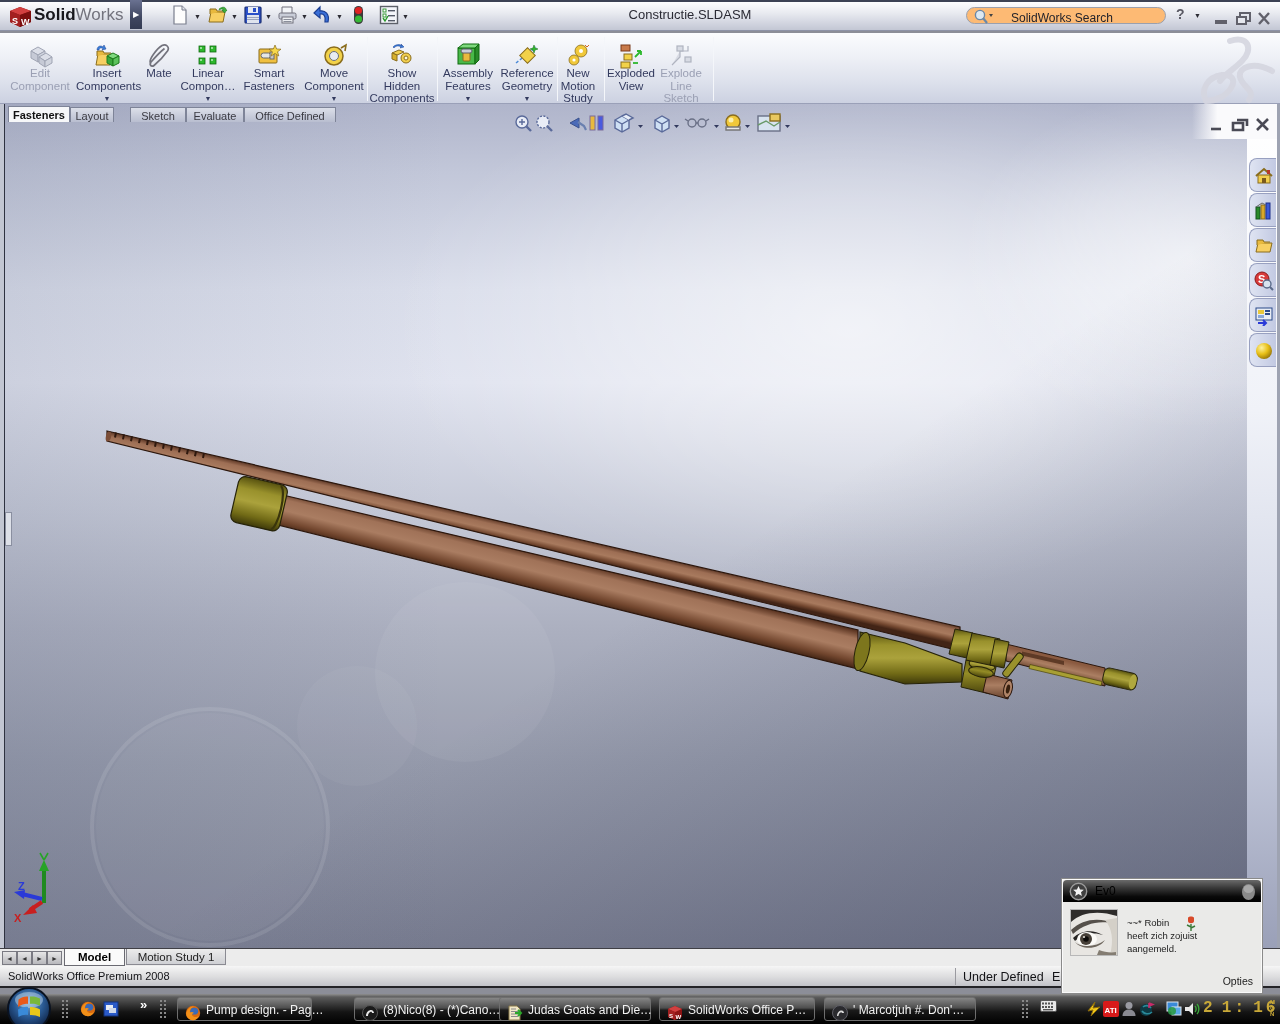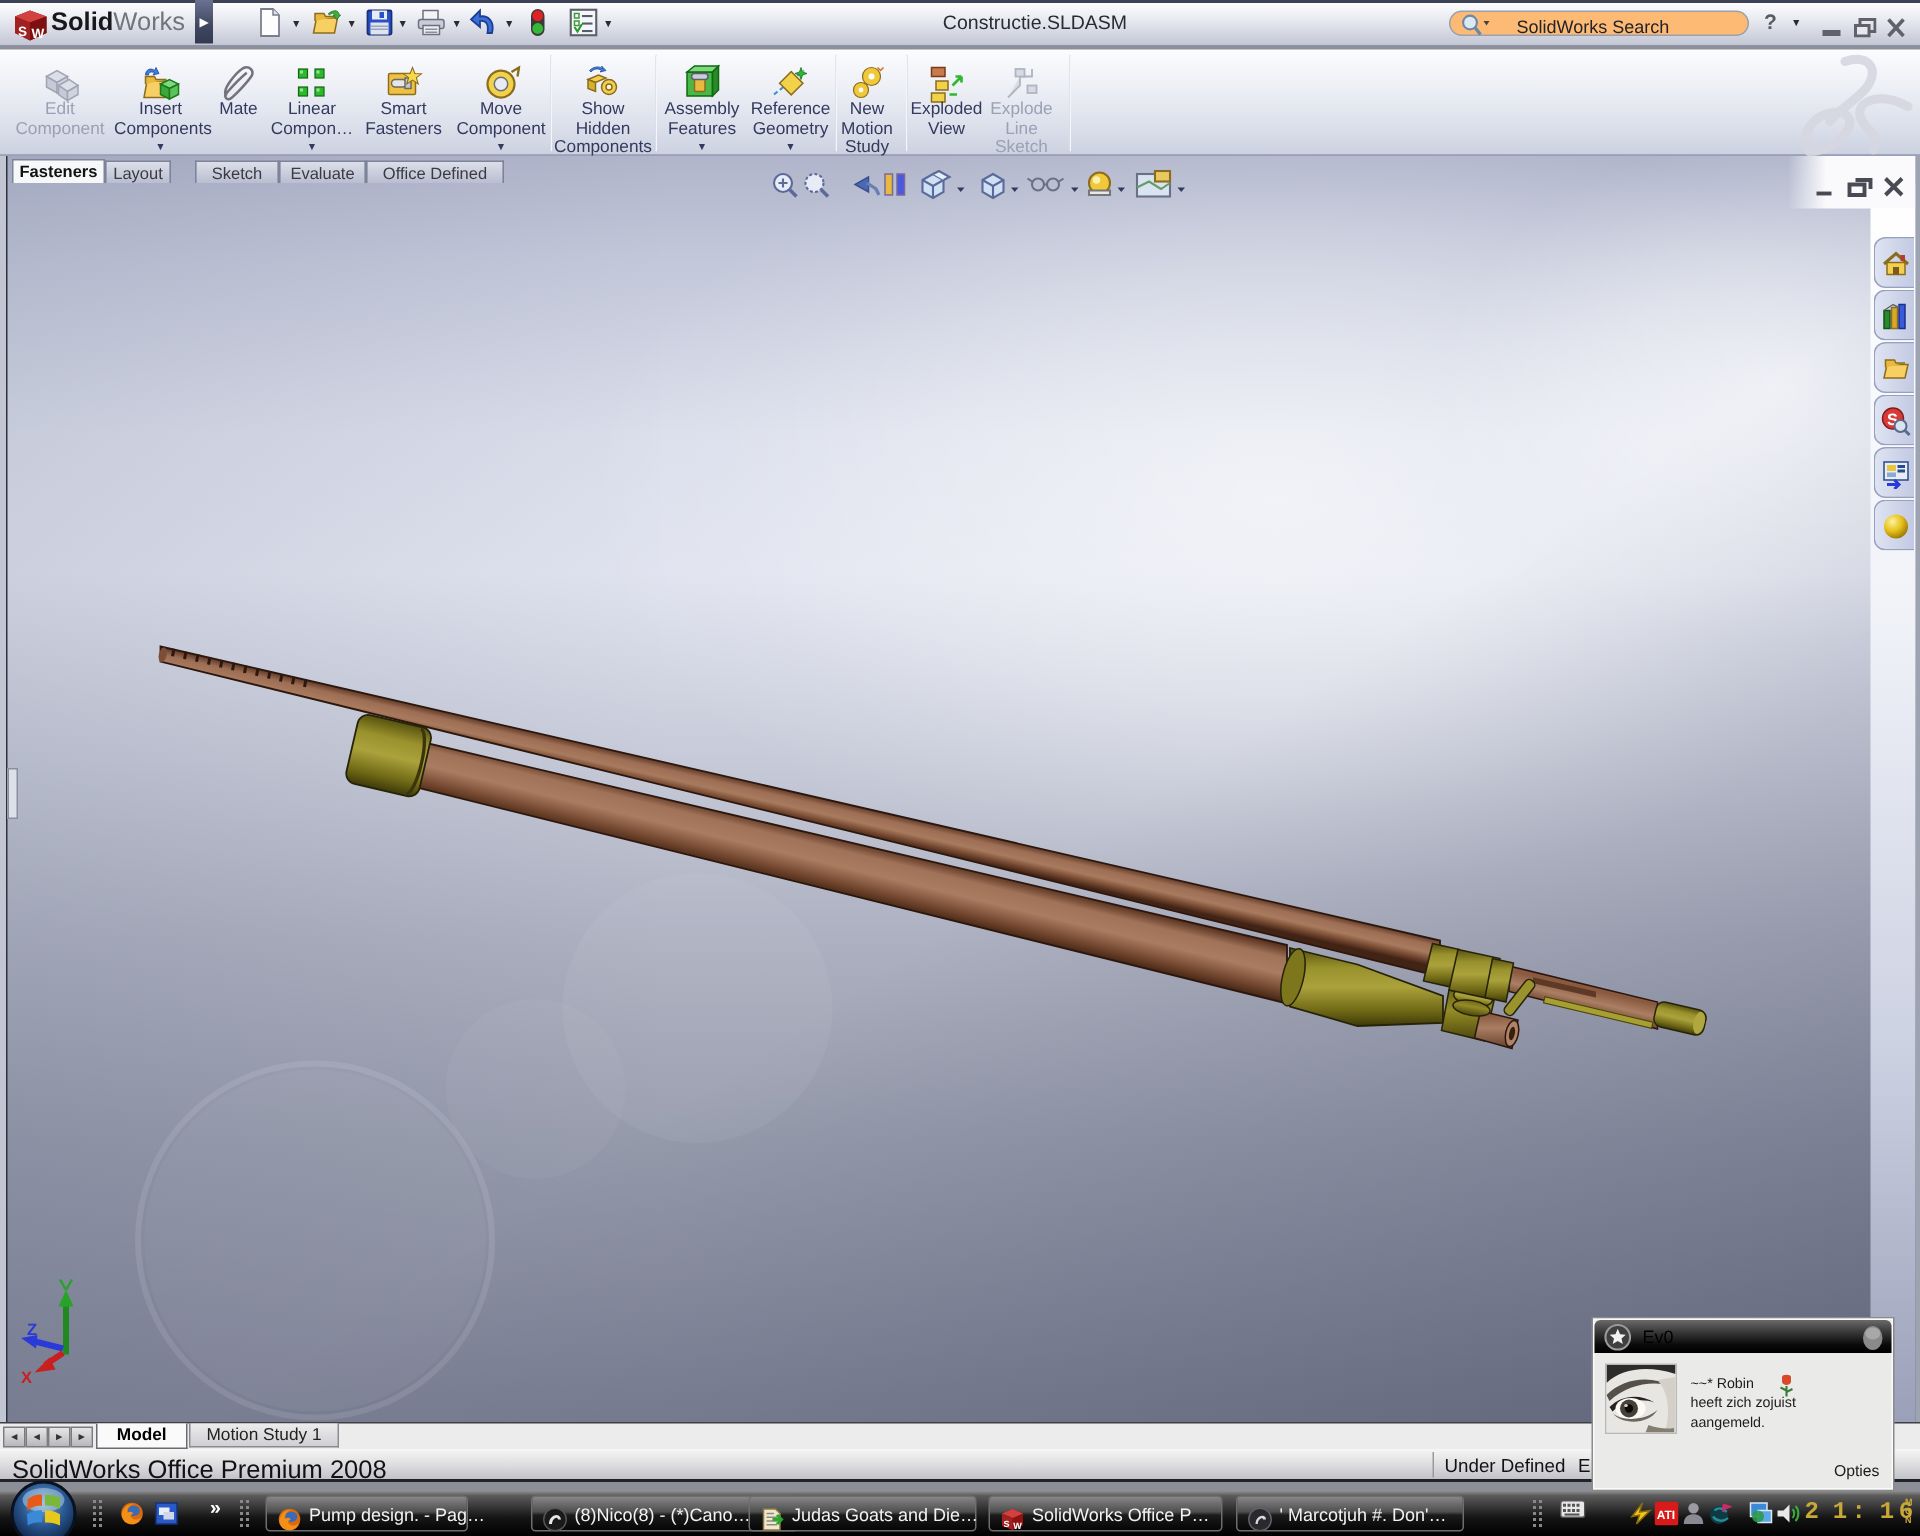--- a/index.html
+++ b/index.html
@@ -36,21 +36,21 @@
 #cmtabs { left:4px; top:106px; height:16px; }
 .ctab { position:absolute; top:1px; height:15px; background:linear-gradient(180deg,#dcdfe9,#b9bed0);
   border:1px solid #7e8498; border-bottom:none; font-size:11px; color:#3a3a42; text-align:center; padding-top:2px; }
 .ctab.act { background:#f6f7f9; font-weight:bold; color:#111; top:0; height:16px; z-index:3; }
 
 #vpwrap { left:0; top:104px; width:1280px; height:844px; }
 
 #mtabrow { left:0; top:948px; width:1280px; height:18px; background:#ececec; border-top:1px solid #3f3f45; }
 #statusbar { left:0; top:966px; width:1280px; height:22px;
   background:linear-gradient(180deg,#f6f6f6 0%,#dcdcde 55%,#c2c3c9 100%); border-bottom:2px solid #232327; }
-#statusbar .t1 { position:absolute; left:8px; top:4px; font-size:17px; color:#121216; }
+#statusbar .t1 { position:absolute; left:8px; top:4px; font-size:11px; color:#121216; }
 
 #taskbar { left:0; top:994px; width:1280px; height:30px;
   background:linear-gradient(180deg,#8f8f8f 0%,#5c5c5c 10%,#333 38%,#141414 60%,#000 100%); }
 .tkbtn { position:absolute; top:3px; height:24px; border:1px solid #6e6e6e; border-radius:3px;
   background:linear-gradient(180deg,#868686 0%,#4e4e4e 45%,#1b1b1b 55%,#060606 100%);
   color:#f2f2f2; font-size:12px; }
 .tkbtn .lbl { position:absolute; left:28px; top:5px; white-space:nowrap; overflow:hidden; }
 .tico { position:absolute; top:4px; width:16px; height:16px; }
 .grip { position:absolute; top:6px; width:8px; height:18px;
   background-image:radial-gradient(circle 1px at 1px 1px,#888 1px,transparent 1.2px);

